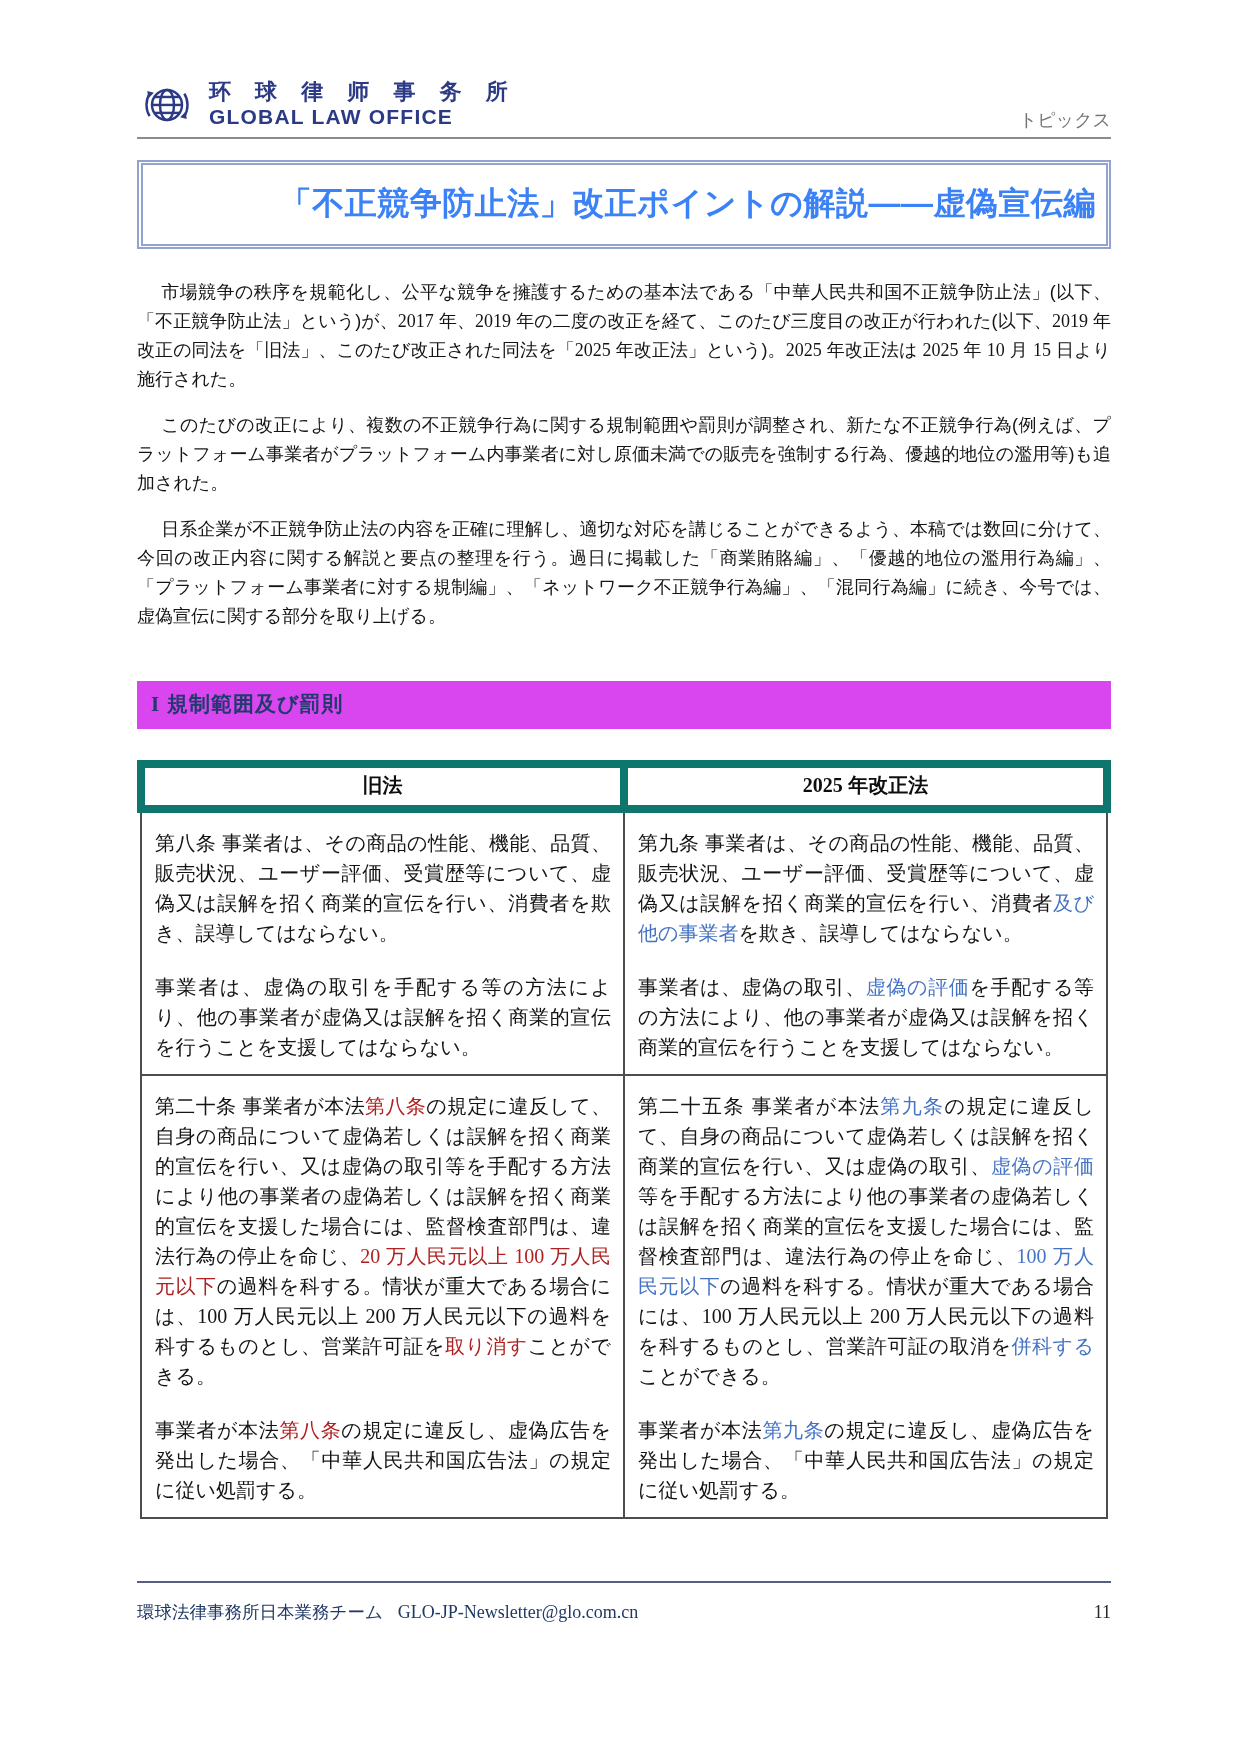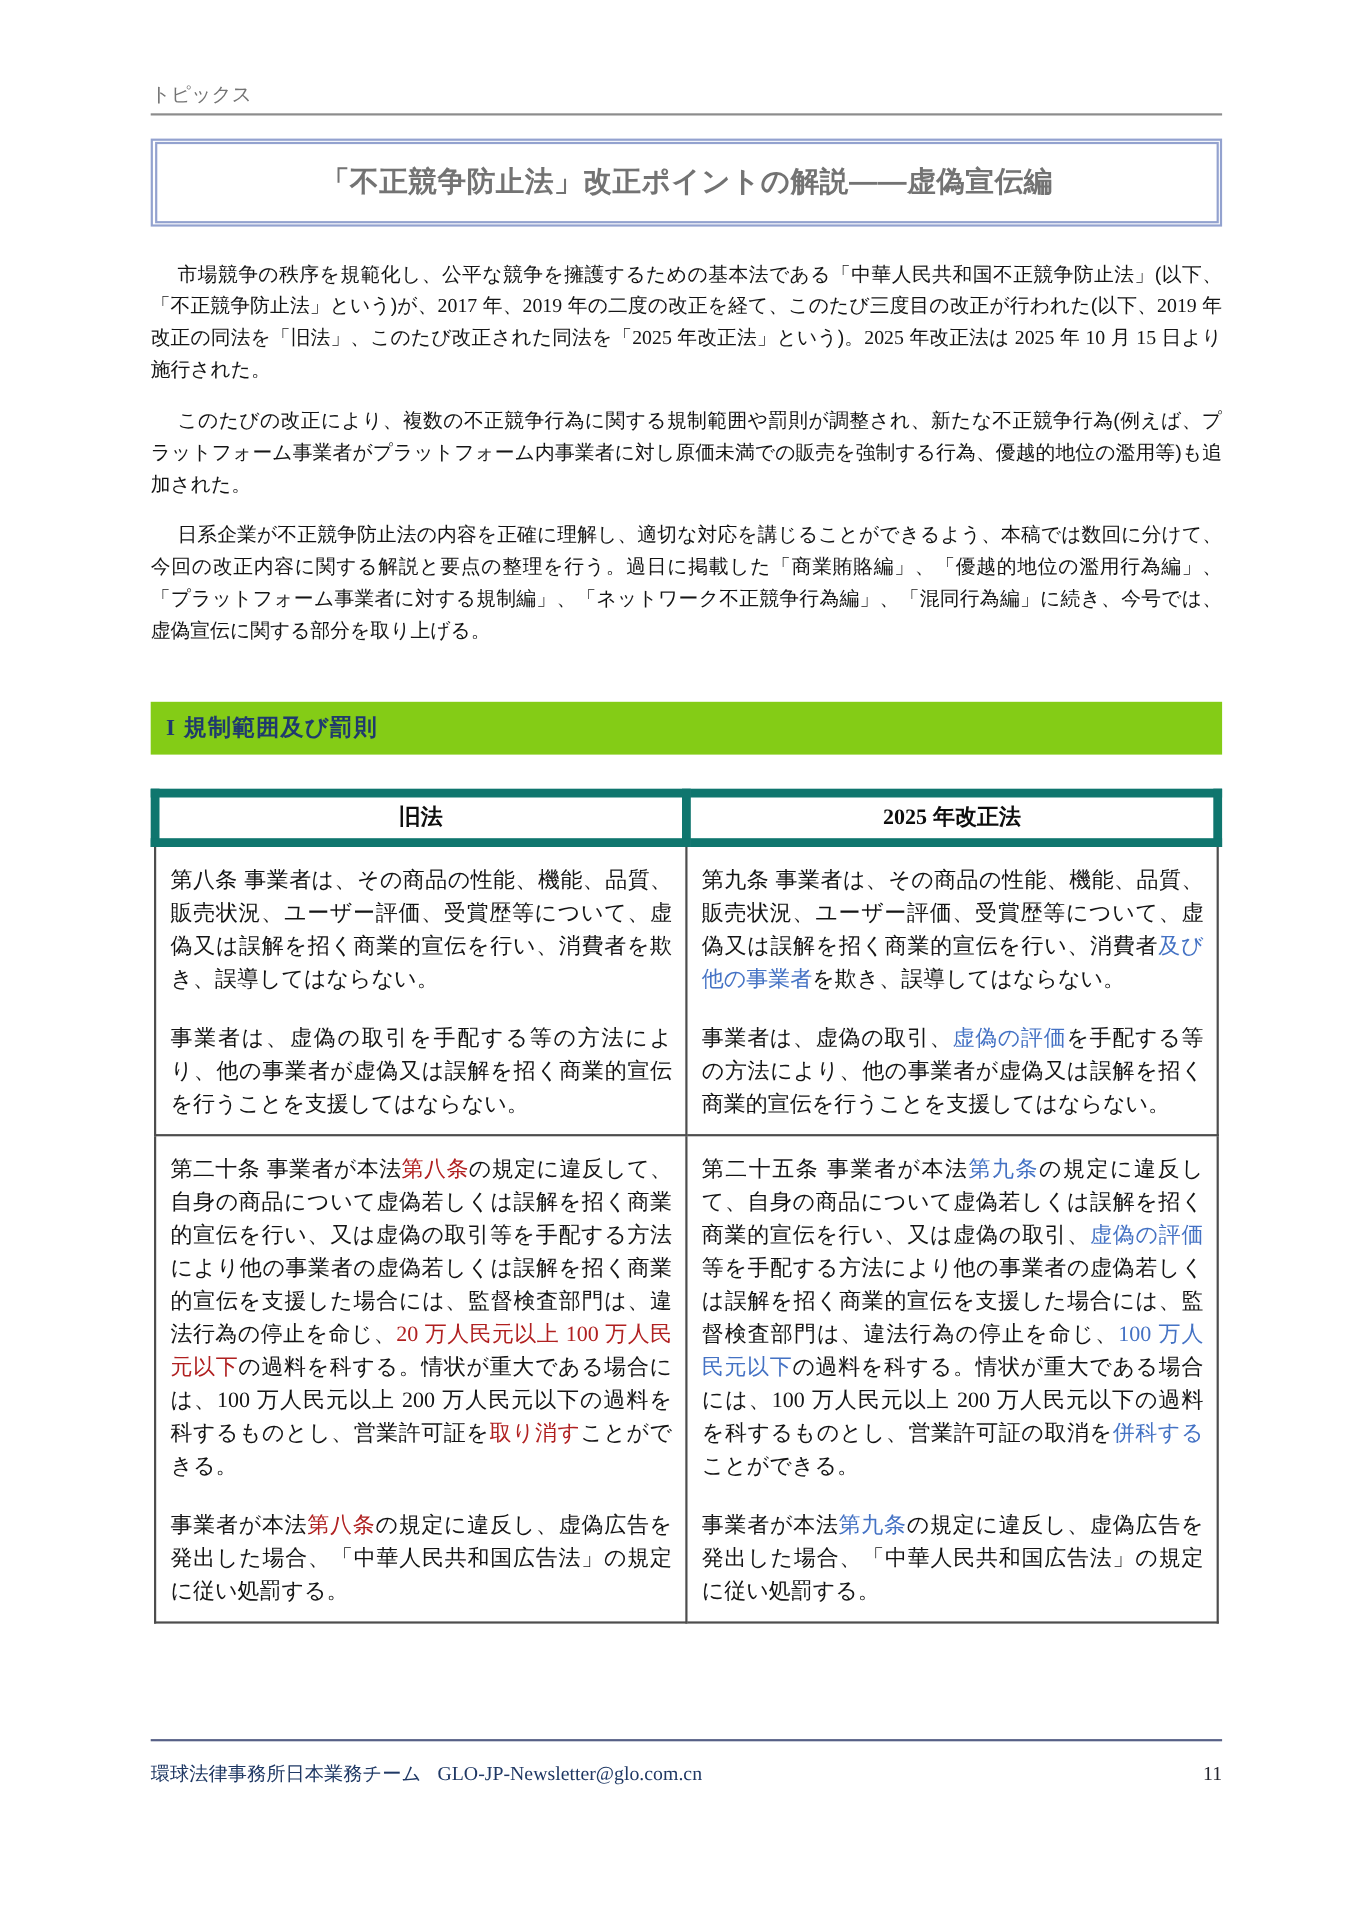--- a/index.html
+++ b/index.html
@@ -42,36 +42,37 @@
   .content { margin:0 128px 0 137px; }
 
   .title-box {
     margin-top:21px;
     border:5px double #93a2cf;
     border-left-width:6px;
     padding:17px 10px 18px;
     text-align:center;
   }
   .title-box h1 {
-    margin:0; font-size:26px; font-weight:bold; color:#737373;
+    margin:0; font-size:32px; font-weight:bold; color:#3b82f6;
     letter-spacing:0.5px;
+    text-align:right;
   }
 
   .body-text { margin-top:29px; }
   .body-text p {
     margin:0 0 17px;
     font-size:18px;
     line-height:29px;
     text-indent:1.35em;
     text-align:justify;
   }
 
   .section-bar {
     margin-top:50px;
-    background:#84cc16;
+    background:#d946ef;
     color:#1f3a6d;
     font-size:21px;
     font-weight:bold;
     padding:9px 14px 11px;
     letter-spacing:1px;
   }
 
   
   table.law-table {
     margin-top:31px;
@@ -111,20 +112,39 @@
   .footer-left { font-size:17.5px; color:#1f3864; }
   .footer-left .email { margin-left:10px; font-size:18px; }
   .page-number { font-size:18px; color:#26262e; }
 </style>
 </head>
 <body>
 
 <div class="page">
 
   <div class="header">
+    <div class="logo">
+      <svg class="logo-icon" viewBox="0 0 64 64" aria-hidden="true">
+        <g fill="none" stroke="#2c3a86" stroke-width="2.6">
+          <circle cx="32" cy="33" r="16"></circle>
+          <ellipse cx="32" cy="33" rx="7.5" ry="16"></ellipse>
+          <line x1="16" y1="33" x2="48" y2="33"></line>
+          <path d="M19 24.5 H45"></path>
+          <path d="M19 41.5 H45"></path>
+          <path d="M13.5 45 A 23 23 0 0 1 13.5 21"></path>
+          <path d="M50.5 21 A 23 23 0 0 1 50.5 45"></path>
+        </g>
+        <polygon points="11,18 18,20 12,26" fill="#2c3a86"></polygon>
+        <polygon points="53,48 46,46 52,40" fill="#2c3a86"></polygon>
+      </svg>
+      <div class="logo-text">
+        <span class="logo-cn">环 球 律 师 事 务 所</span>
+        <span class="logo-en">GLOBAL LAW OFFICE</span>
+      </div>
+    </div>
     <div class="corner-label">トピックス</div>
   </div>
 
   <div class="content">
 
     <div class="title-box">
       <h1>「不正競争防止法」改正ポイントの解説——虚偽宣伝編</h1>
     </div>
 
     <div class="body-text">

